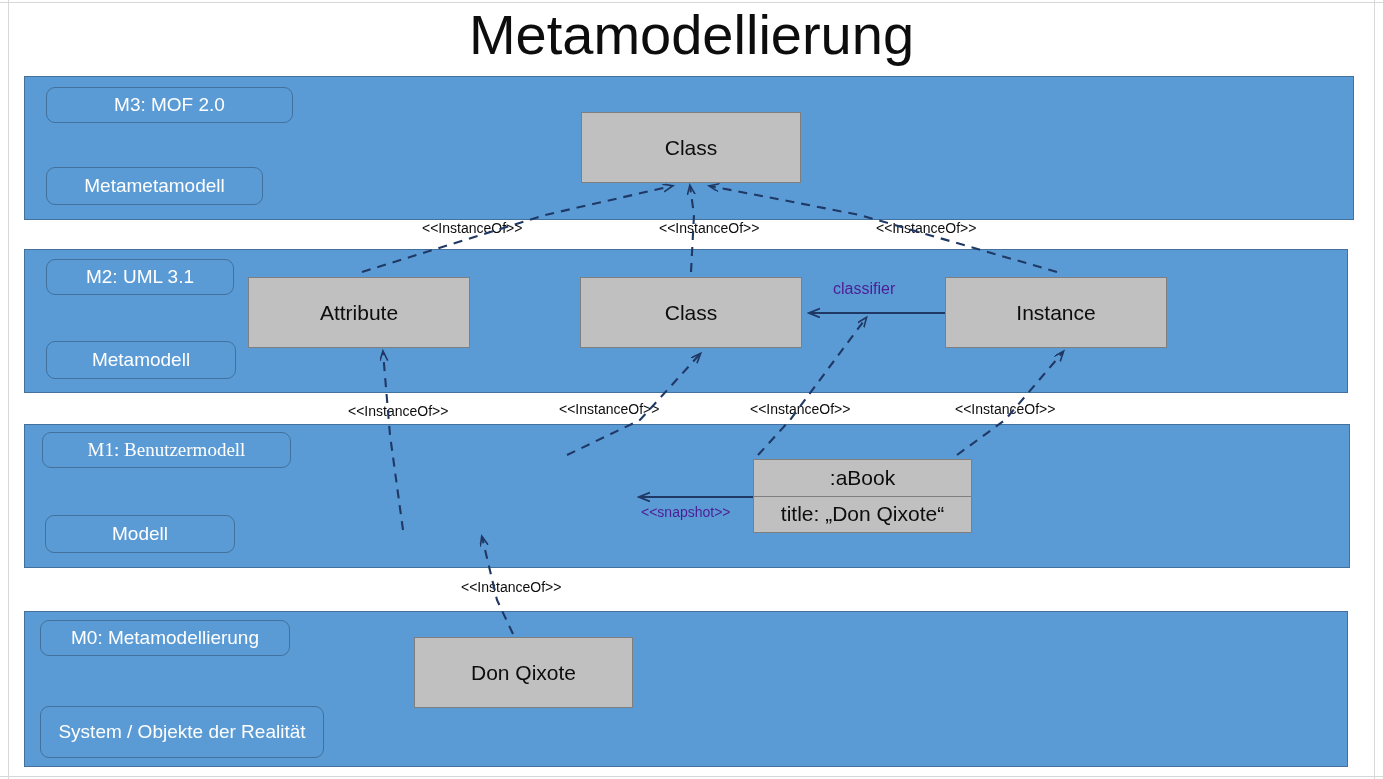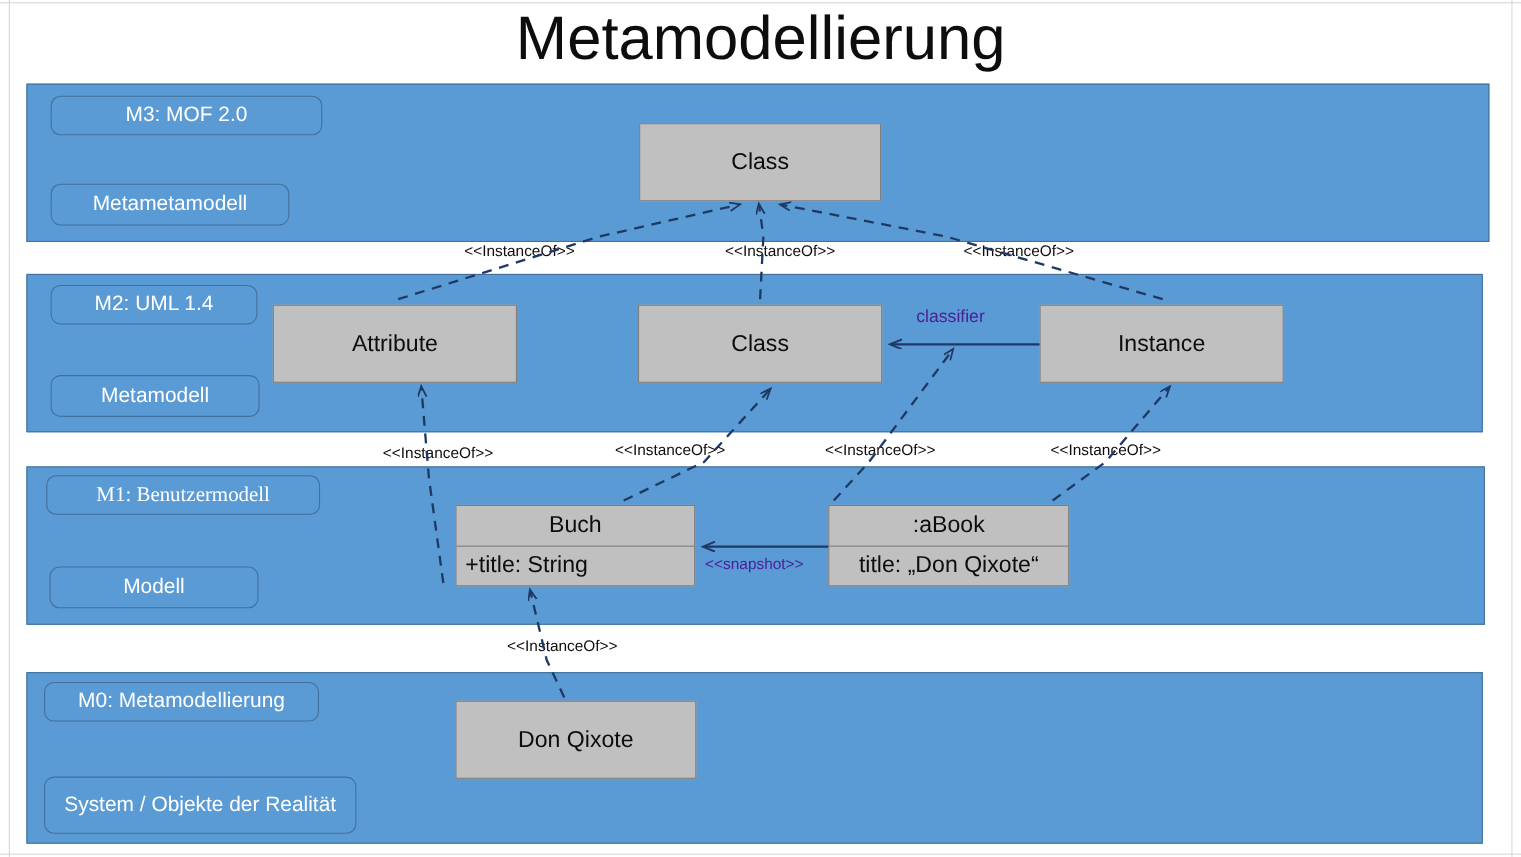--- a/index.html
+++ b/index.html
@@ -108,38 +108,33 @@
   <div class="frame-line frame-bottom"></div>
 
   <div id="title">Metamodellierung</div>
 
   <div class="band" style="left:24px;top:76px;width:1330px;height:144px;"></div>
   <div class="tag" style="left:46px;top:87px;width:247px;height:36px;">M3: MOF 2.0</div>
   <div class="tag" style="left:46px;top:167px;width:217px;height:38px;">Metametamodell</div>
   <div class="box" style="left:581px;top:112px;width:220px;height:71px;">Class</div>
 
   <div class="band" style="left:24px;top:249px;width:1324px;height:144px;"></div>
-  <div class="tag" style="left:46px;top:259px;width:188px;height:36px;">M2: UML 1.4</div>
+  <div class="tag" style="left:46px;top:259px;width:188px;height:36px;">M2: UML 3.1</div>
   <div class="tag" style="left:46px;top:341px;width:190px;height:38px;">Metamodell</div>
 
   <div class="box" style="left:248px;top:277px;width:222px;height:71px;">Attribute</div>
   <div class="box" style="left:580px;top:277px;width:222px;height:71px;">Class</div>
   <div class="box" style="left:945px;top:277px;width:222px;height:71px;">Instance</div>
 
   <div class="assoc-label" style="left:833px;top:280px;">classifier</div>
 
   <div class="band" style="left:24px;top:424px;width:1326px;height:144px;"></div>
   <div class="tag" style="left:42px;top:432px;width:249px;height:36px;font-family:Liberation Serif, serif;">M1: Benutzermodell</div>
   <div class="tag" style="left:45px;top:515px;width:190px;height:38px;">Modell</div>
 
-  <div class="box compart" style="left:414px;top:459px;width:218px;height:74px;">
-    <div class="compart-row center">Buch</div>
-    <div class="compart-sep"></div>
-    <div class="compart-row left">+title: String</div>
-  </div>
 
   <div class="box compart" style="left:753px;top:459px;width:219px;height:74px;">
     <div class="compart-row center">:aBook</div>
     <div class="compart-sep"></div>
     <div class="compart-row center">title: „Don Qixote“</div>
   </div>
 
   <div class="assoc-label" style="left:641px;top:504px;font-size:14px;">&lt;&lt;snapshot&gt;&gt;</div>
 
   <div class="band" style="left:24px;top:611px;width:1324px;height:156px;"></div>

